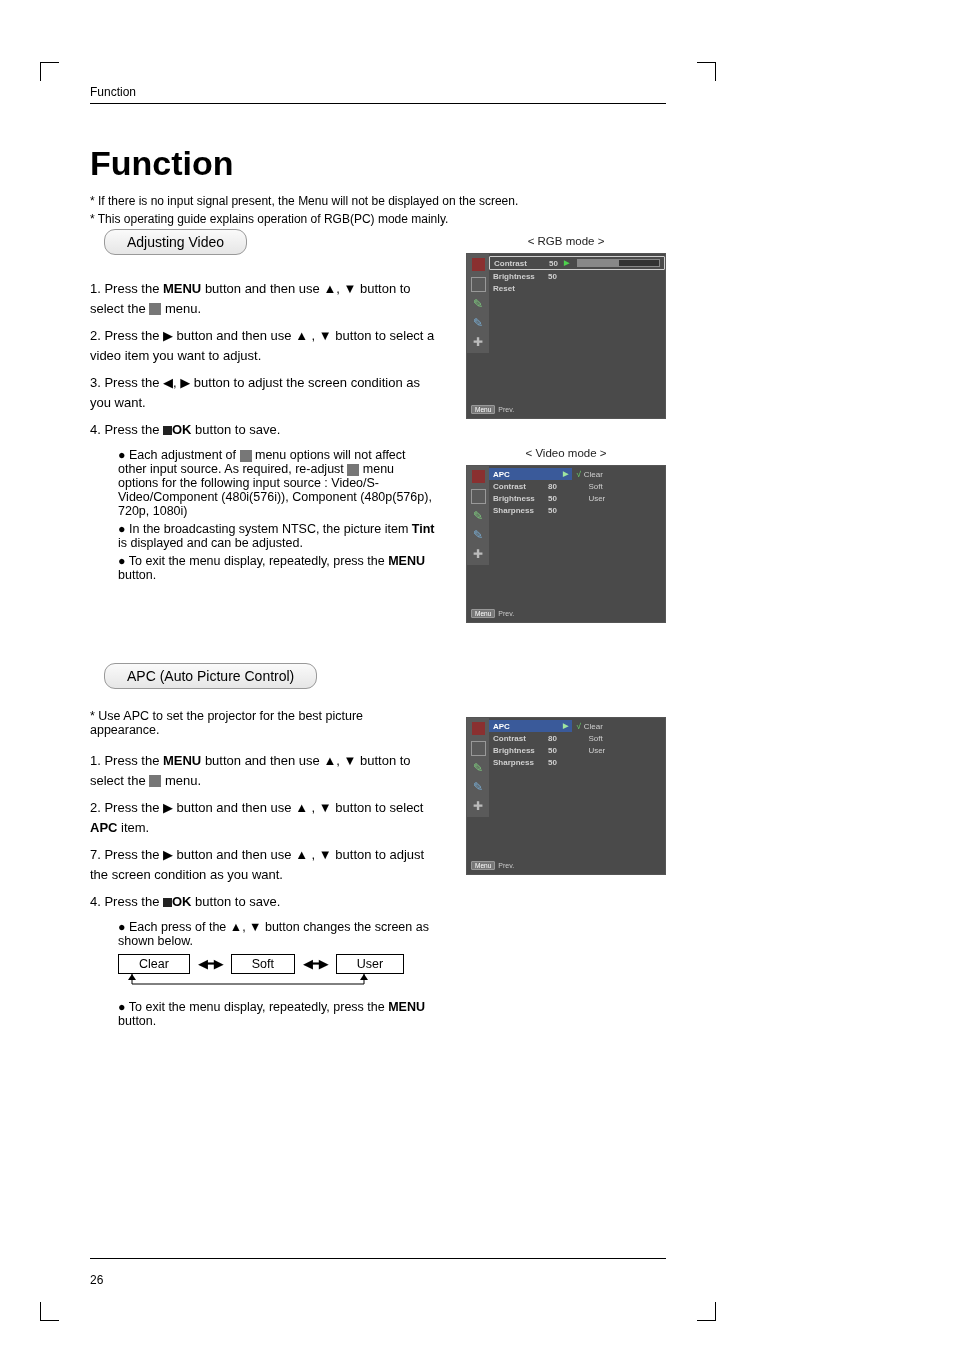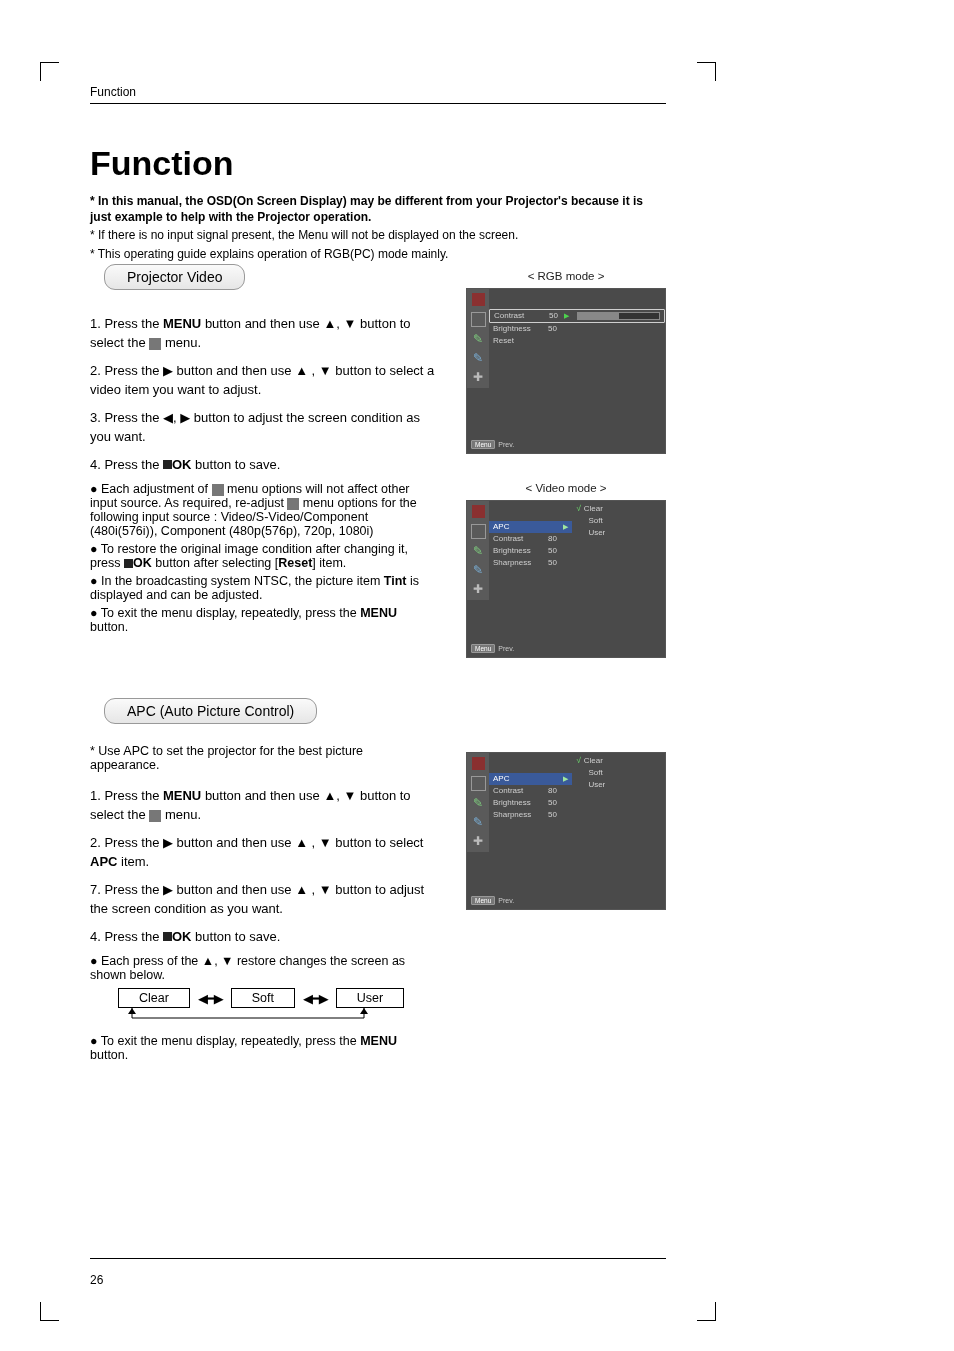--- a/index.html
+++ b/index.html
@@ -59,21 +59,21 @@
     }
     .intro-para {
       font-size: 12.5px;
       margin: 4px 0;
     }
     .instructions {
       font-size: 13px;
       line-height: 1.5;
     }
     .instructions p { margin: 8px 0; }
-    .bullets { font-size: 12.5px; }
+    .bullets { margin-left: 28px; font-size: 12.5px; }
     .bullets p { margin: 4px 0; }
     .icon-square { display:inline-block; width:12px; height:12px; background:#777; vertical-align:middle; }
     .icon-square-small { display:inline-block; width:9px; height:9px; background:#222; vertical-align:middle; margin-bottom:1px;}
     .content-row {
       display: flex;
       gap: 30px;
       align-items: flex-start;
     }
     .left-col { flex: 1; }
     .right-col { width: 200px; }
@@ -104,23 +104,24 @@
       flex-direction:column;
       gap:6px;
       align-items:center;
     }
     .osd-icon { width:13px; height:13px; font-size:12px; text-align:center; line-height:13px;}
     .osd-body {
       flex: 1;
       display: flex;
     }
     .osd-list {
-      padding: 20px 0;
+      padding: 2px 0;
       font-size: 8px;
       color: #cfcfcf;
+      font-weight: bold;
     }
     .osd-row { display:flex; align-items:center; height:12px; padding: 0 4px; gap:6px; }
     .osd-row .lbl { width:44px; white-space: nowrap; }
     .osd-row .val { width:14px; text-align:right; color:#cfcfcf;}
     .osd-row .arrow { color:#4dd24d; font-size:7px;}
     .osd-row.sel { border:1px solid #cfcfcf; border-radius:1px; }
     .osd-row.sel-blue { background:#3a5a9a; color:#fff;}
     .osd-row.sel-blue .lbl,.osd-row.sel-blue .val,.osd-row.sel-blue .arrow{color:#fff;}
     .osd-bar { flex:1; height:6px; border:1px solid #888; background:#333; margin-left:2px; position:relative;}
     .osd-bar::before{content:"";position:absolute;left:0;top:0;bottom:0;width:50%;background:#888;}
@@ -185,45 +186,41 @@
   <div class="crop-top-right"></div>
   <div class="crop-bot-left"></div>
   <div class="crop-bot-right"></div>
 
   <div class="header-label">Function</div>
   <hr class="header-rule">
 
   <div class="main-title">Function</div>
 
   <div class="notes">
-    <p><b>* In this manual, the OSD(On Screen Display) may be different from your Projector's because it is just example to help with the Projector operation.</b></p>
     <p>* If there is no input signal present, the Menu will not be displayed on the screen.</p>
     <p>* This operating guide explains operation of RGB(PC) mode mainly.</p>
   </div>
 
 
   <div class="content-row">
     <div class="left-col">
-      <div class="sub-heading">Projector Video</div>
+      <div class="sub-heading">Adjusting Video</div>
       <div class="instructions">
         <p>
           <span>1. Press the </span><b>MENU</b><span> button and then use ▲, ▼ button to select the </span><span class="icon-square"></span><span> menu.</span>
         </p>
         <p>2. Press the ▶ button and then use ▲ , ▼ button to select a video item you want to adjust.</p>
         <p>3. Press the ◀, ▶ button to adjust the screen condition as you want.</p>
         <p>
           <span>4. Press the </span><span class="icon-square-small"></span><b>OK</b><span> button to save.</span>
         </p>
       </div>
       <div class="bullets">
         <p>
           <span>● Each adjustment of </span><span class="icon-square"></span><span> menu options will not affect other input source. As required, re-adjust </span><span class="icon-square"></span><span> menu options for the following input source : Video/S-Video/Component (480i(576i)), Component (480p(576p), 720p, 1080i)</span>
-        </p>
-        <p>
-          <span>● To restore the original image condition after changing it, press </span><span class="icon-square-small"></span><b>OK</b><span> button after selecting [</span><b>Reset</b><span>] item.</span>
         </p>
         <p>
           <span>● In the broadcasting system NTSC, the picture item </span><b>Tint</b><span> is displayed and can be adjusted.</span>
         </p>
         <p>
           <span>● To exit the menu display, repeatedly, press the </span><b>MENU</b><span> button.</span>
         </p>
       </div>
     </div>
 
@@ -331,21 +328,21 @@
         </p>
         <p>
           <span>2. Press the ▶ button and then use ▲ , ▼ button to select </span><b>APC</b><span> item.</span>
         </p>
         <p>7. Press the ▶ button and then use ▲ , ▼ button to adjust the screen condition as you want.</p>
         <p>
           <span>4. Press the </span><span class="icon-square-small"></span><b>OK</b><span> button to save.</span>
         </p>
       </div>
       <div class="bullets">
-        <p>● Each press of the ▲, ▼ restore changes the screen as shown below.</p>
+        <p>● Each press of the ▲, ▼ button changes the screen as shown below.</p>
       </div>
       <div class="flow">
         <span class="box">Clear</span>
         <span class="arrpair">◀━▶</span>
         <span class="box">Soft</span>
         <span class="arrpair">◀━▶</span>
         <span class="box">User</span>
       </div>
       <div class="flow-loop">
         <svg class="flow-loop-svg" viewBox="0 0 260 16">

